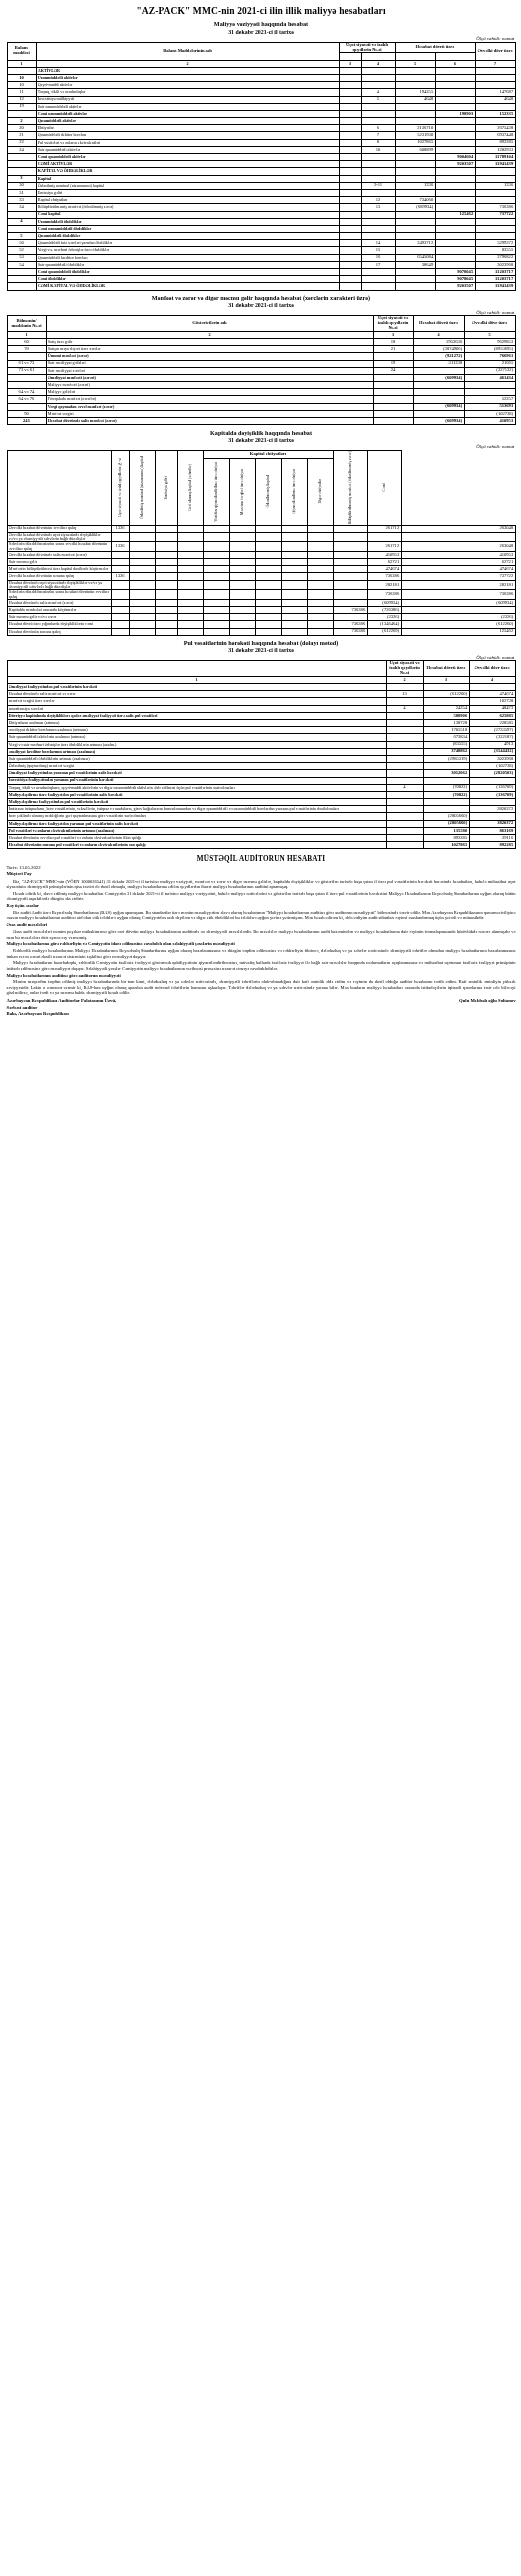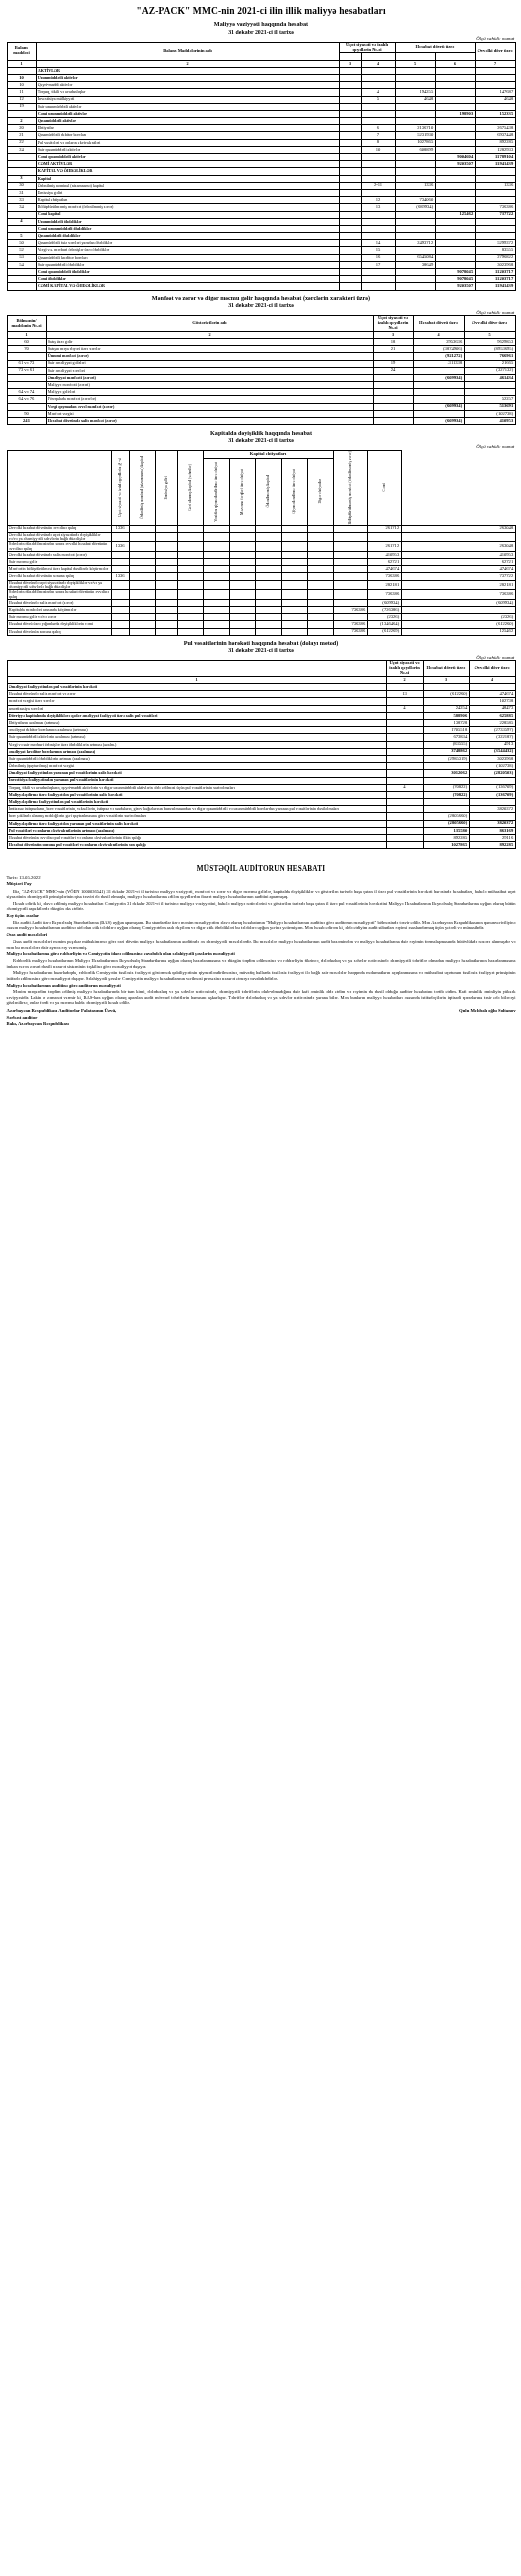--- a/index.html
+++ b/index.html
@@ -68,21 +68,21 @@
     margin: 0 auto;
   }
   .vcell { height: 56px; padding: 1.3px 0; text-align: center; }
   .vcell2 { height: 30px; padding: 1.3px 0; text-align: center; }
   .narr { font-size: 4.1px; }
   
   .aud-title {
     text-align: center;
     font-weight: bold;
     font-size: 7.2px;
-    margin: 16px 0 2px 0;
+    margin: 6px 0 2px 0;
     letter-spacing: 0.2px;
   }
   .aud-head { font-size: 4.8px; line-height: 1.25; }
   .aud-head div { margin: 0; }
   .aud-body { font-size: 4.5px; line-height: 1.22; text-align: justify; }
   .aud-body p { margin: 1.3px 0; text-indent: 6.5px; }
   .aud-body p.noind { text-indent: 0; }
   .sign-row {
     display: flex;
     justify-content: space-between;

